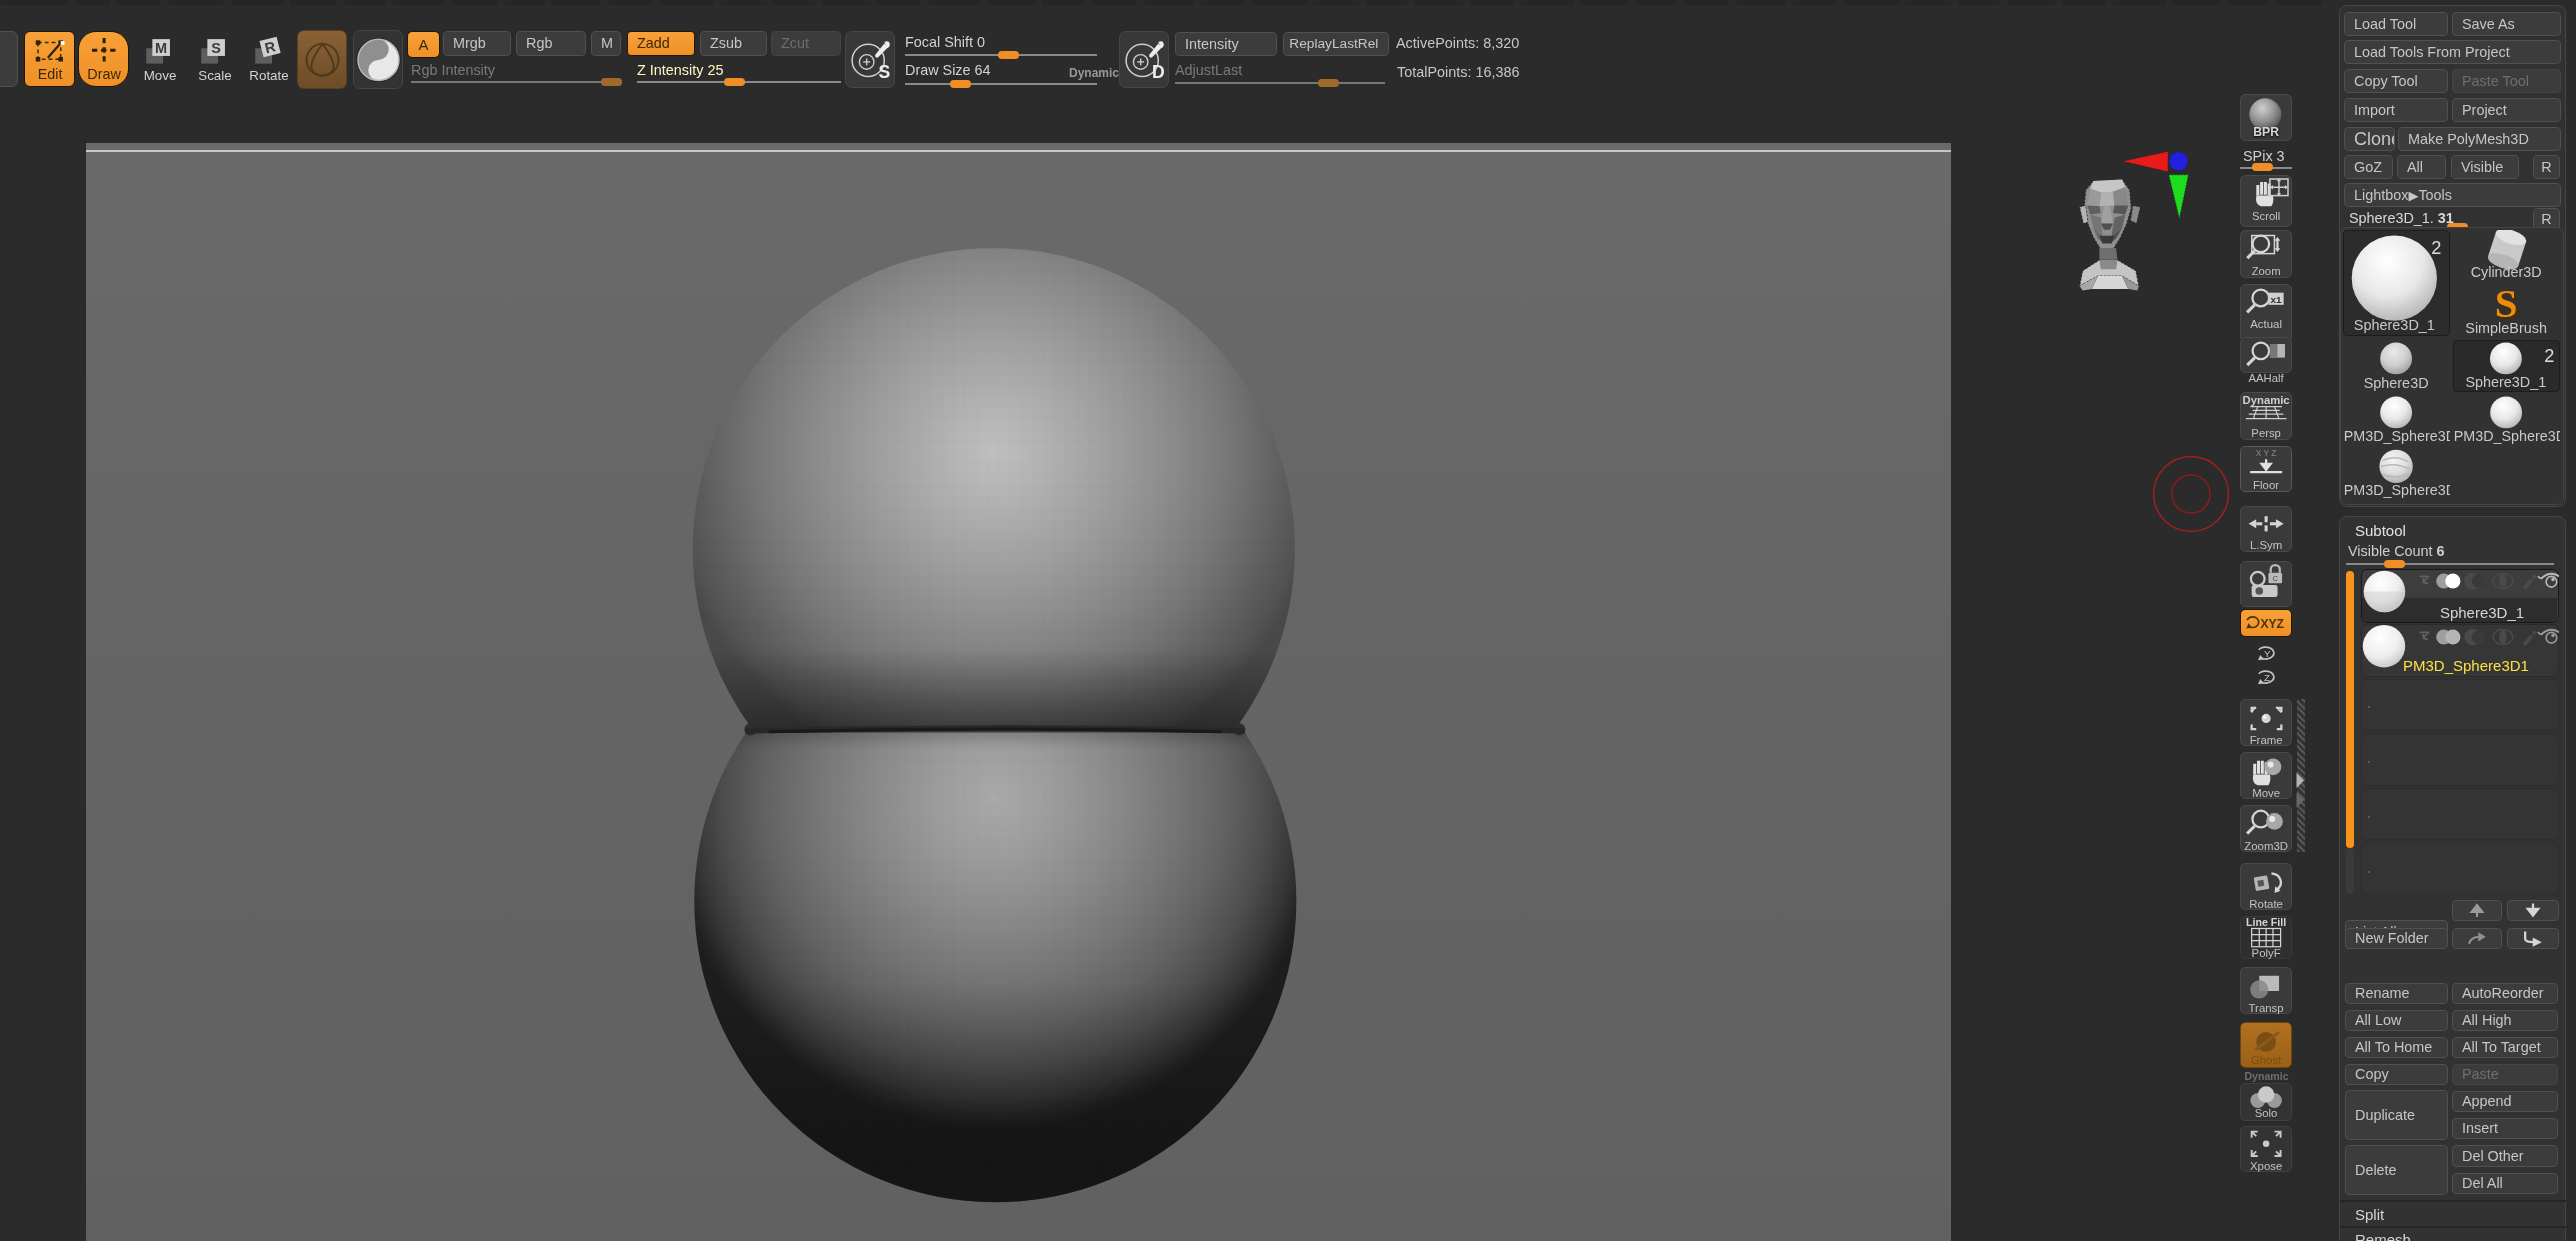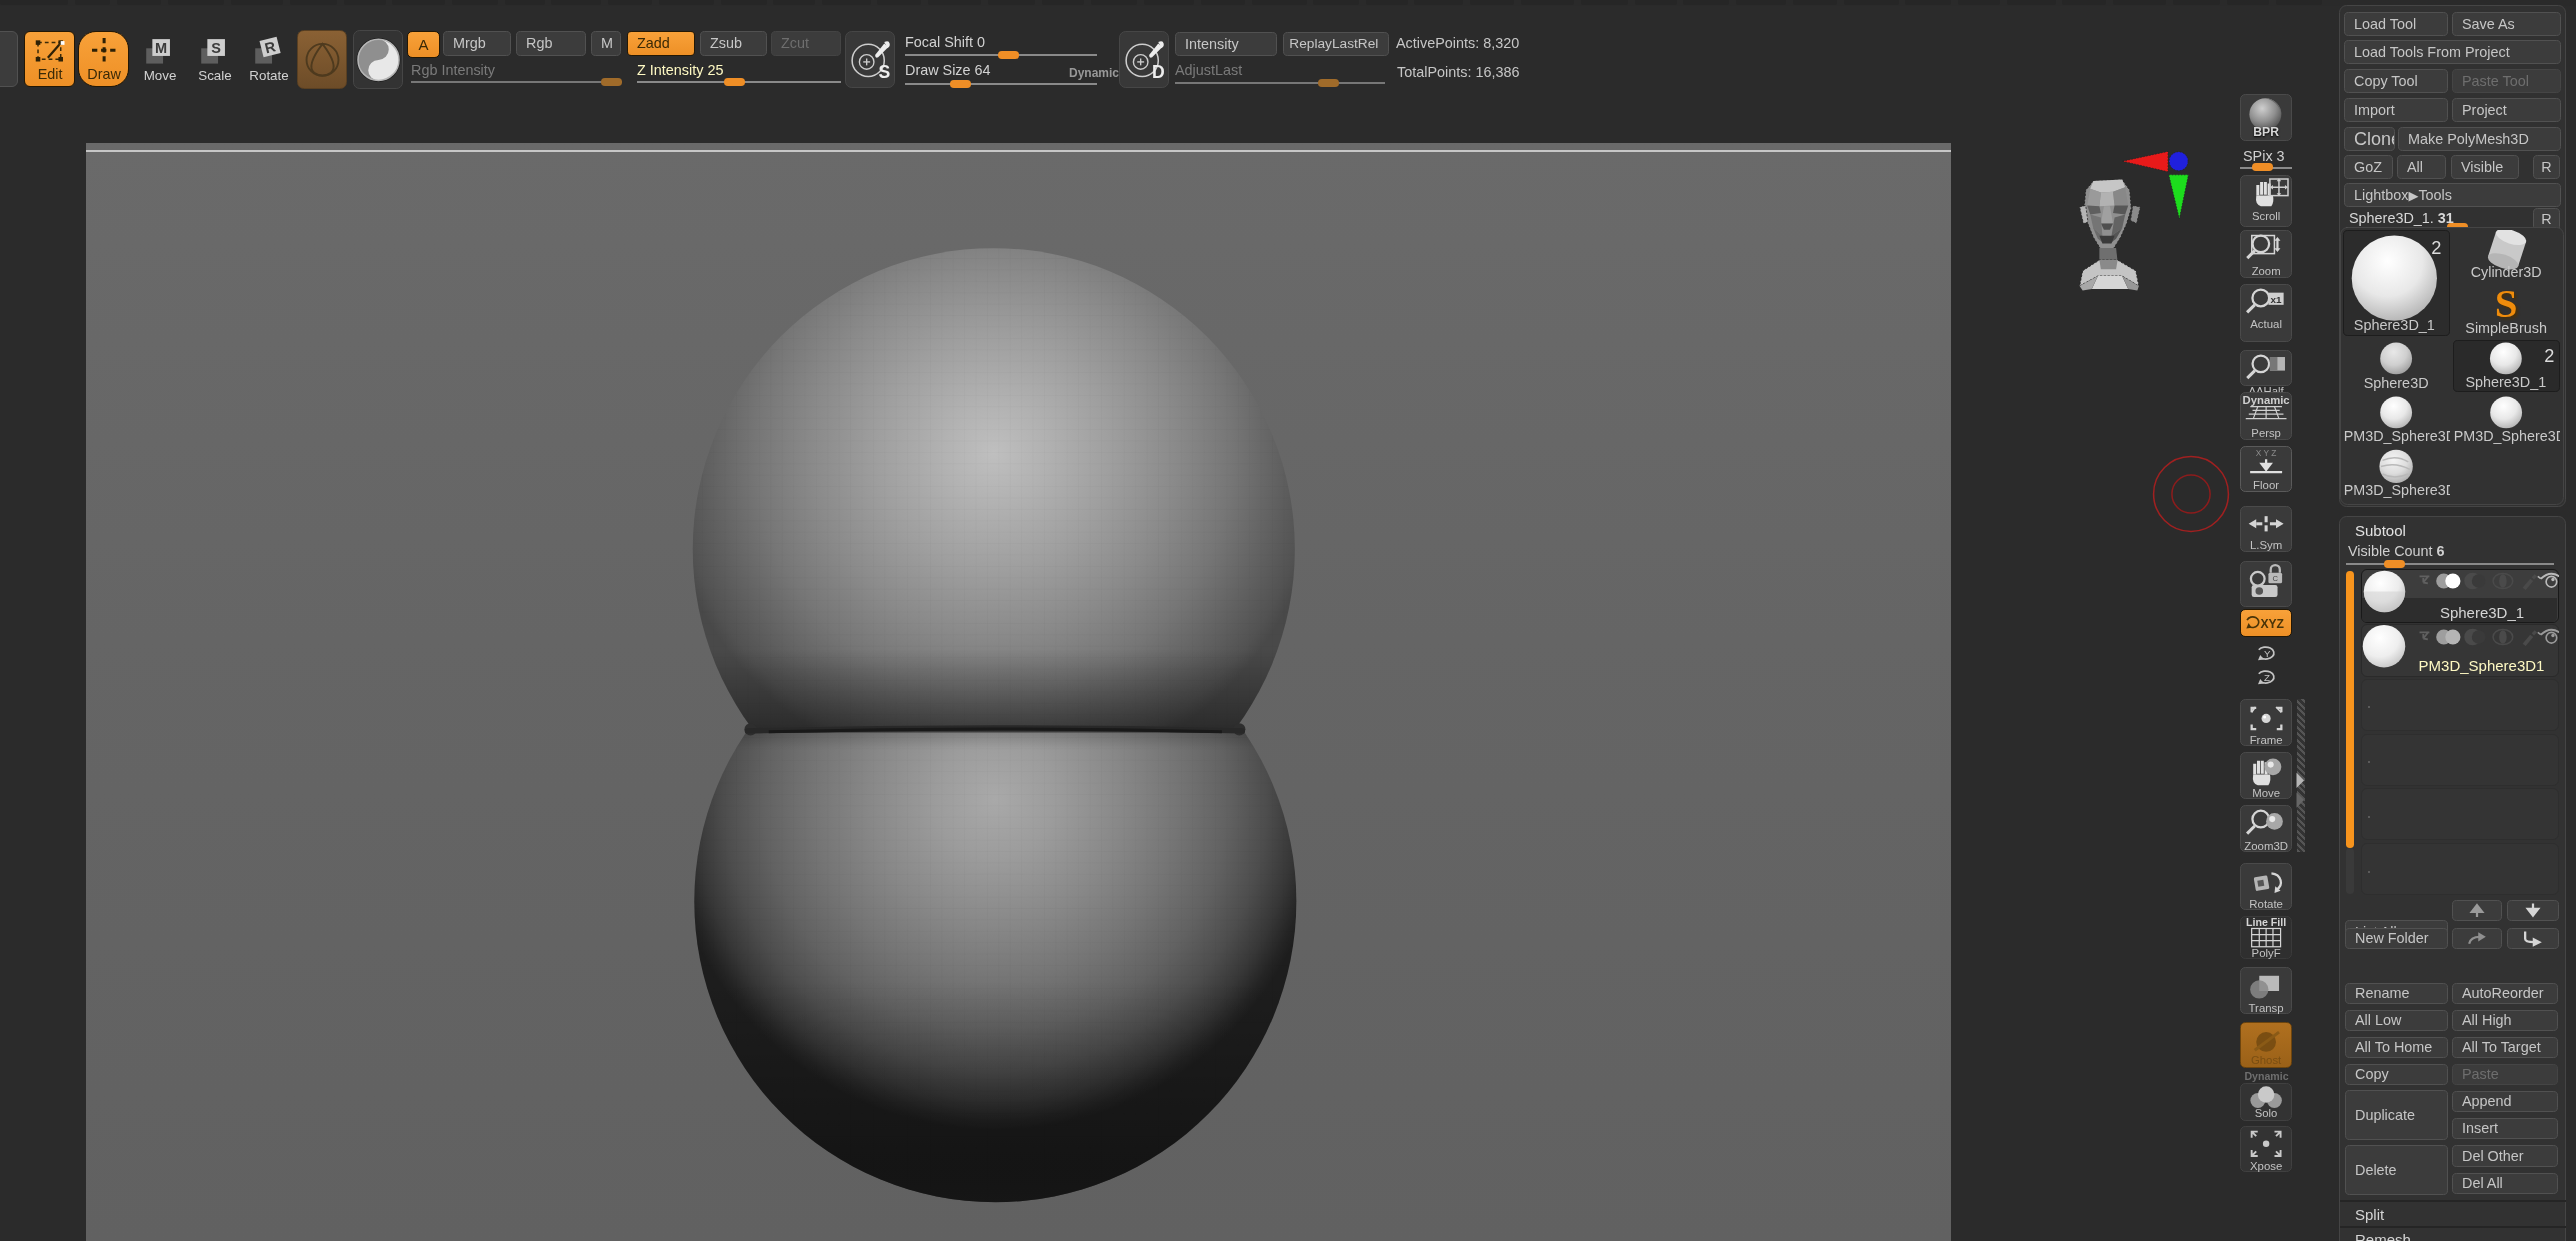--- a/index.html
+++ b/index.html
@@ -304,21 +304,21 @@
       </g>
 <text x="33" y="58" font-size="15" fill="#c3c3c3" text-anchor="middle" font-family="Liberation Sans">Zoom</text>
     </svg></div>
 <div class="ib" style="top:284px;height:58px"><svg width="51" height="45" viewBox="0 0 67 59">
       <circle cx="26" cy="17" r="11" fill="none" stroke="#d5d5d5" stroke-width="3"></circle>
       <line x1="18" y1="26" x2="8" y2="36" stroke="#d5d5d5" stroke-width="4"></line>
       <rect x="36" y="10" width="20" height="16" fill="#cfcfcf"></rect>
       <text x="46" y="23" font-size="13" font-weight="bold" fill="#333" text-anchor="middle" font-family="Liberation Sans">x1</text>
 <text x="33" y="56" font-size="15" fill="#c3c3c3" text-anchor="middle" font-family="Liberation Sans">Actual</text>
     </svg></div>
-<div class="ib" style="top:350px;height:36px"><svg width="51" height="46" viewBox="0 0 67 61">
+<div class="ib" style="top:337px;height:36px"><svg width="51" height="46" viewBox="0 0 67 61">
       <circle cx="26" cy="17" r="11" fill="none" stroke="#d5d5d5" stroke-width="3"></circle>
       <line x1="18" y1="26" x2="8" y2="36" stroke="#d5d5d5" stroke-width="4"></line>
       <rect x="38" y="8" width="20" height="18" fill="#b5b5b5"></rect>
       <rect x="38" y="8" width="10" height="18" fill="#777"></rect>
 <text x="33" y="58" font-size="15" fill="#c3c3c3" text-anchor="middle" font-family="Liberation Sans">AAHalf</text>
     </svg></div>
 <div class="ib" style="top:392px;height:48px"><svg width="51" height="46" viewBox="0 0 67 61">
       <text x="33" y="14" font-size="15" font-weight="bold" fill="#cfcfcf" text-anchor="middle" font-family="Liberation Sans">Dynamic</text>
 <g stroke="#d0d0d0" stroke-width="1.6" fill="none">
         <path d="M12 18 L54 18 M15 23 L51 23 M10 28 L56 28 M6 34 L60 34"></path>
@@ -606,21 +606,21 @@
 <circle cx="72" cy="13" r="11" fill="#4a4a4a"></circle>
     <circle cx="80" cy="13" r="9" fill="#3a3a3a"></circle>
 <ellipse cx="112" cy="13" rx="13" ry="10" fill="none" stroke="#4a4a4a" stroke-width="2"></ellipse>
     <ellipse cx="112" cy="13" rx="5" ry="9" fill="#4a4a4a"></ellipse>
 <path d="M138 22 l10 -12 4 3 -10 12 Z M150 8 l4 -4 3 3 -4 4 Z" fill="#4a4a4a"></path>
 <path d="M162 10 Q175 -2 188 8" fill="none" stroke="#9a9a9a" stroke-width="2.5"></path>
     <circle cx="176" cy="14" r="7" fill="none" stroke="#9a9a9a" stroke-width="2.2"></circle>
     <circle cx="178" cy="11" r="2.2" fill="#9a9a9a"></circle>
     <path d="M162 10 l-4 -3" stroke="#9a9a9a" stroke-width="2"></path>
 </svg>
-<div class="t" style="left:2403px;top:658px;font-size:15px;color:#fef9c3;width:157px;text-align:center">PM3D_Sphere3D1</div>
+<div class="t" style="left:2403px;top:658px;font-size:15px;color:#fde047;width:157px;">PM3D_Sphere3D1</div>
 <div class="abs" style="left:2361px;top:679px;width:198px;height:52px;background:#343434;border:0.8px solid #2e2e2e;border-radius:6px;box-sizing:border-box"></div>
 <div class="abs" style="left:2368px;top:706px;width:2.3px;height:2.3px;background:#5a5a5a"></div>
 <div class="abs" style="left:2361px;top:734px;width:198px;height:52px;background:#343434;border:0.8px solid #2e2e2e;border-radius:6px;box-sizing:border-box"></div>
 <div class="abs" style="left:2368px;top:761px;width:2.3px;height:2.3px;background:#5a5a5a"></div>
 <div class="abs" style="left:2361px;top:788px;width:198px;height:52px;background:#343434;border:0.8px solid #2e2e2e;border-radius:6px;box-sizing:border-box"></div>
 <div class="abs" style="left:2368px;top:816px;width:2.3px;height:2.3px;background:#5a5a5a"></div>
 <div class="abs" style="left:2361px;top:843px;width:198px;height:52px;background:#343434;border:0.8px solid #2e2e2e;border-radius:6px;box-sizing:border-box"></div>
 <div class="abs" style="left:2368px;top:871px;width:2.3px;height:2.3px;background:#5a5a5a"></div>
 <div class="b" style="left:2345px;top:920px;width:103px;height:24px;font-size:14.4px">List All</div>
 <div class="b c" style="left:2452px;top:900px;width:50px;height:21px">

